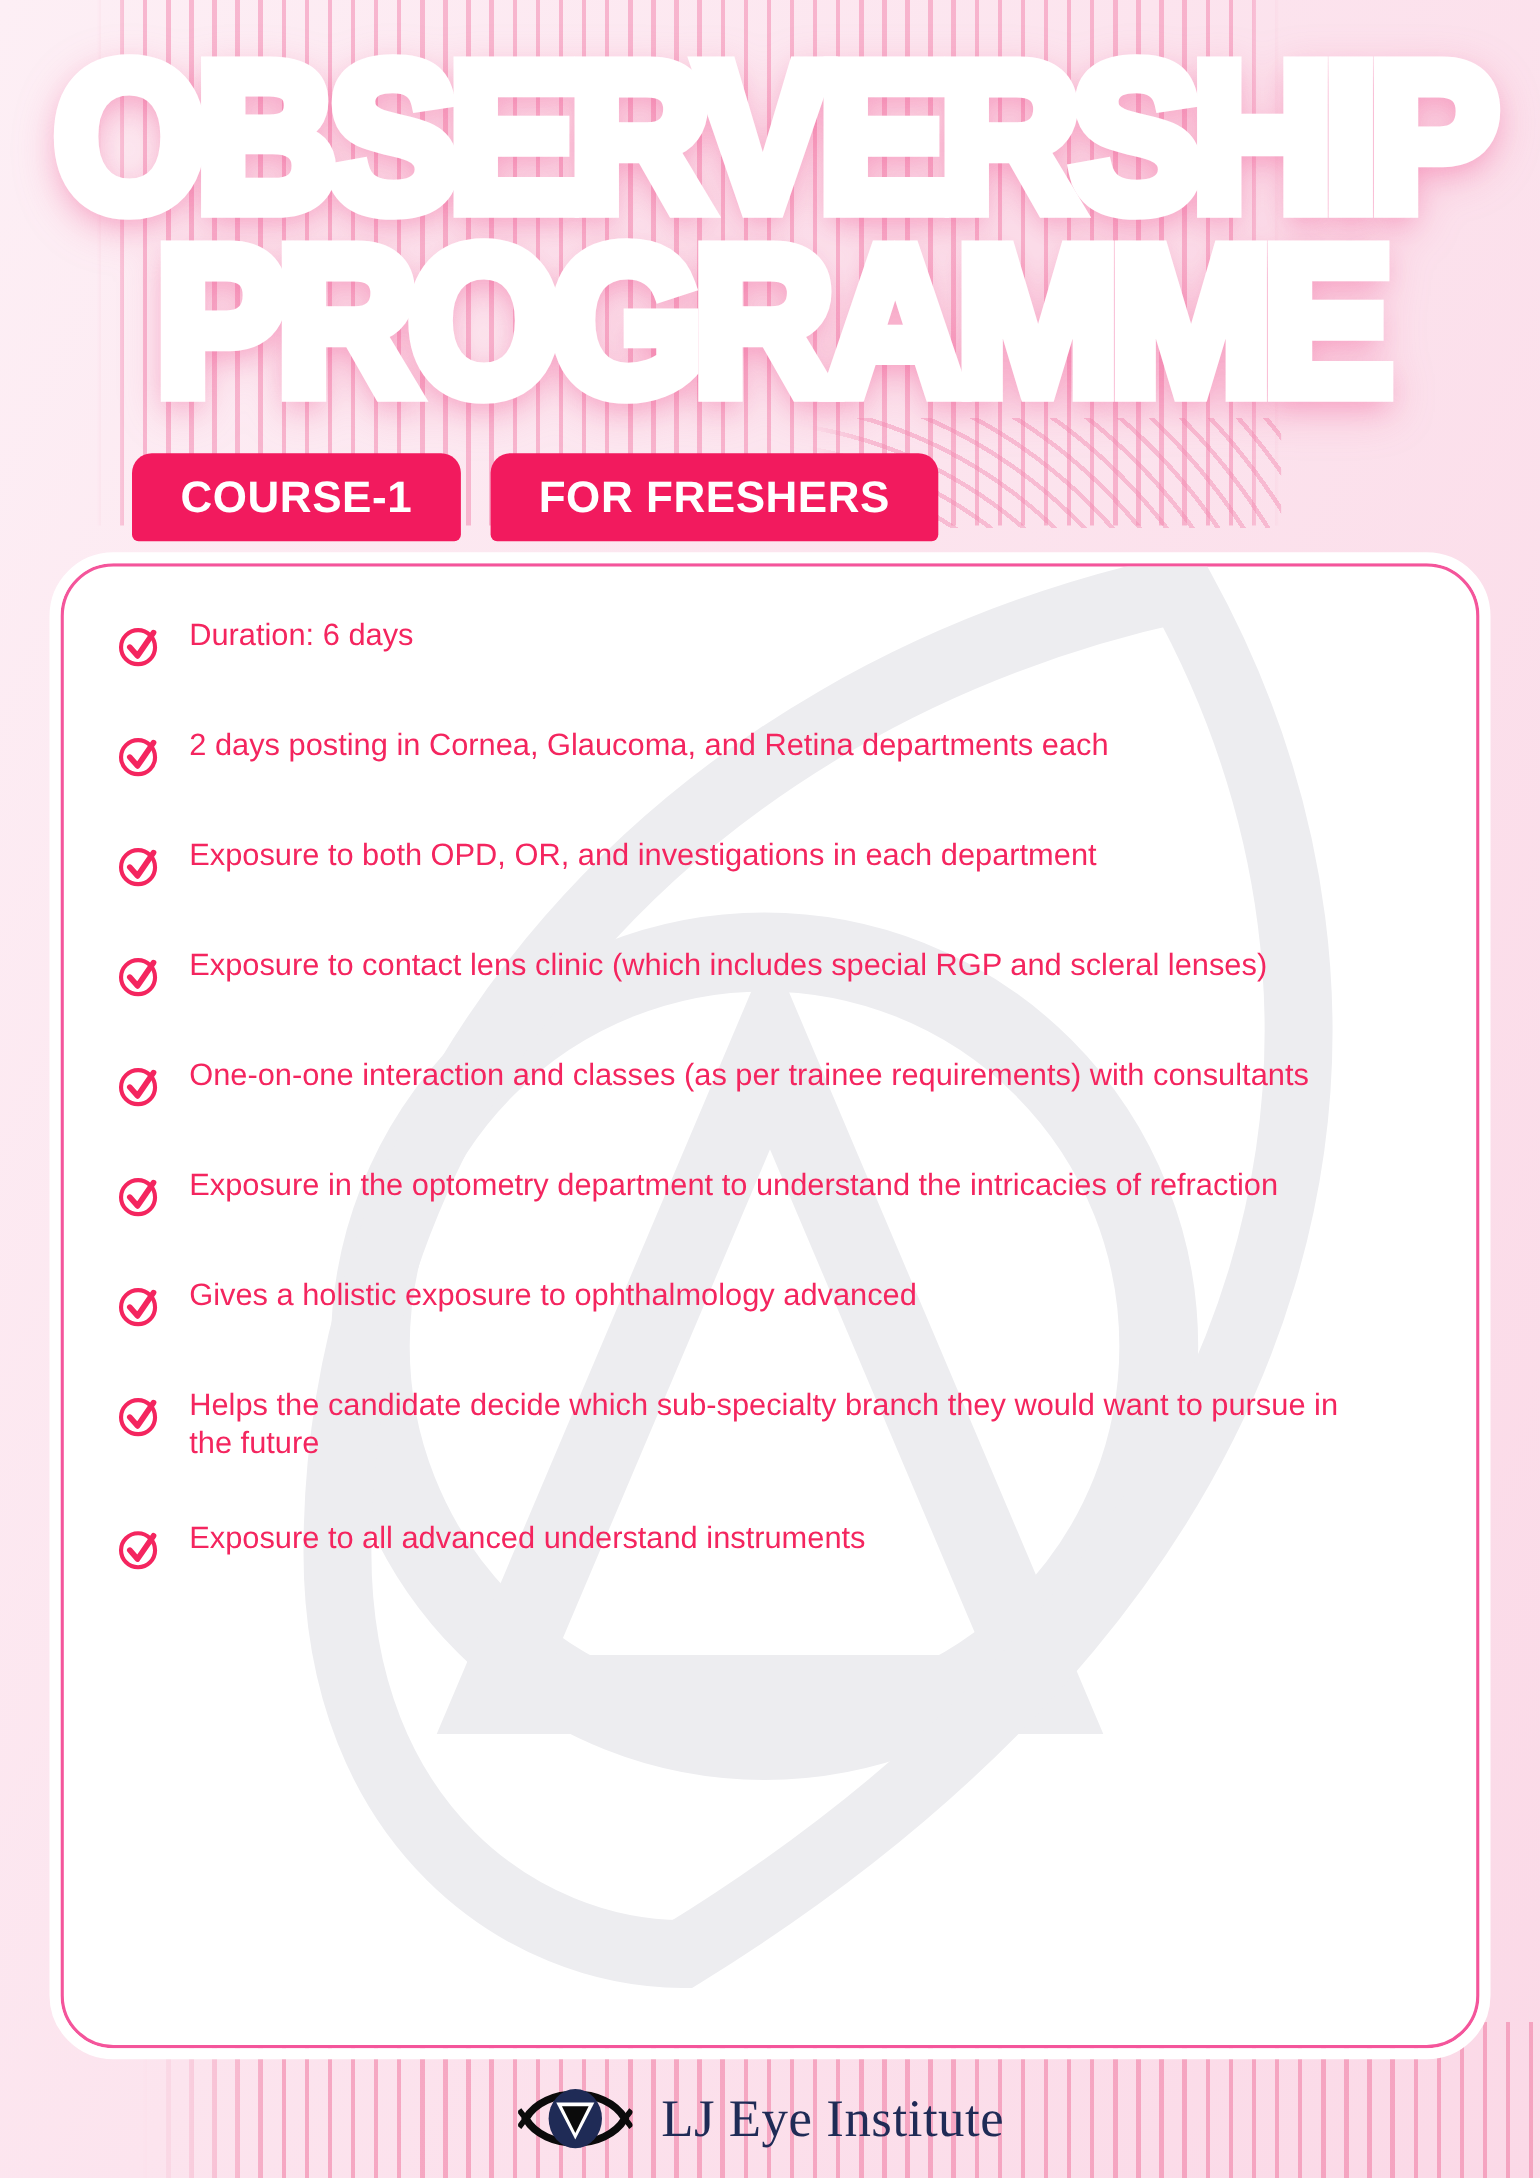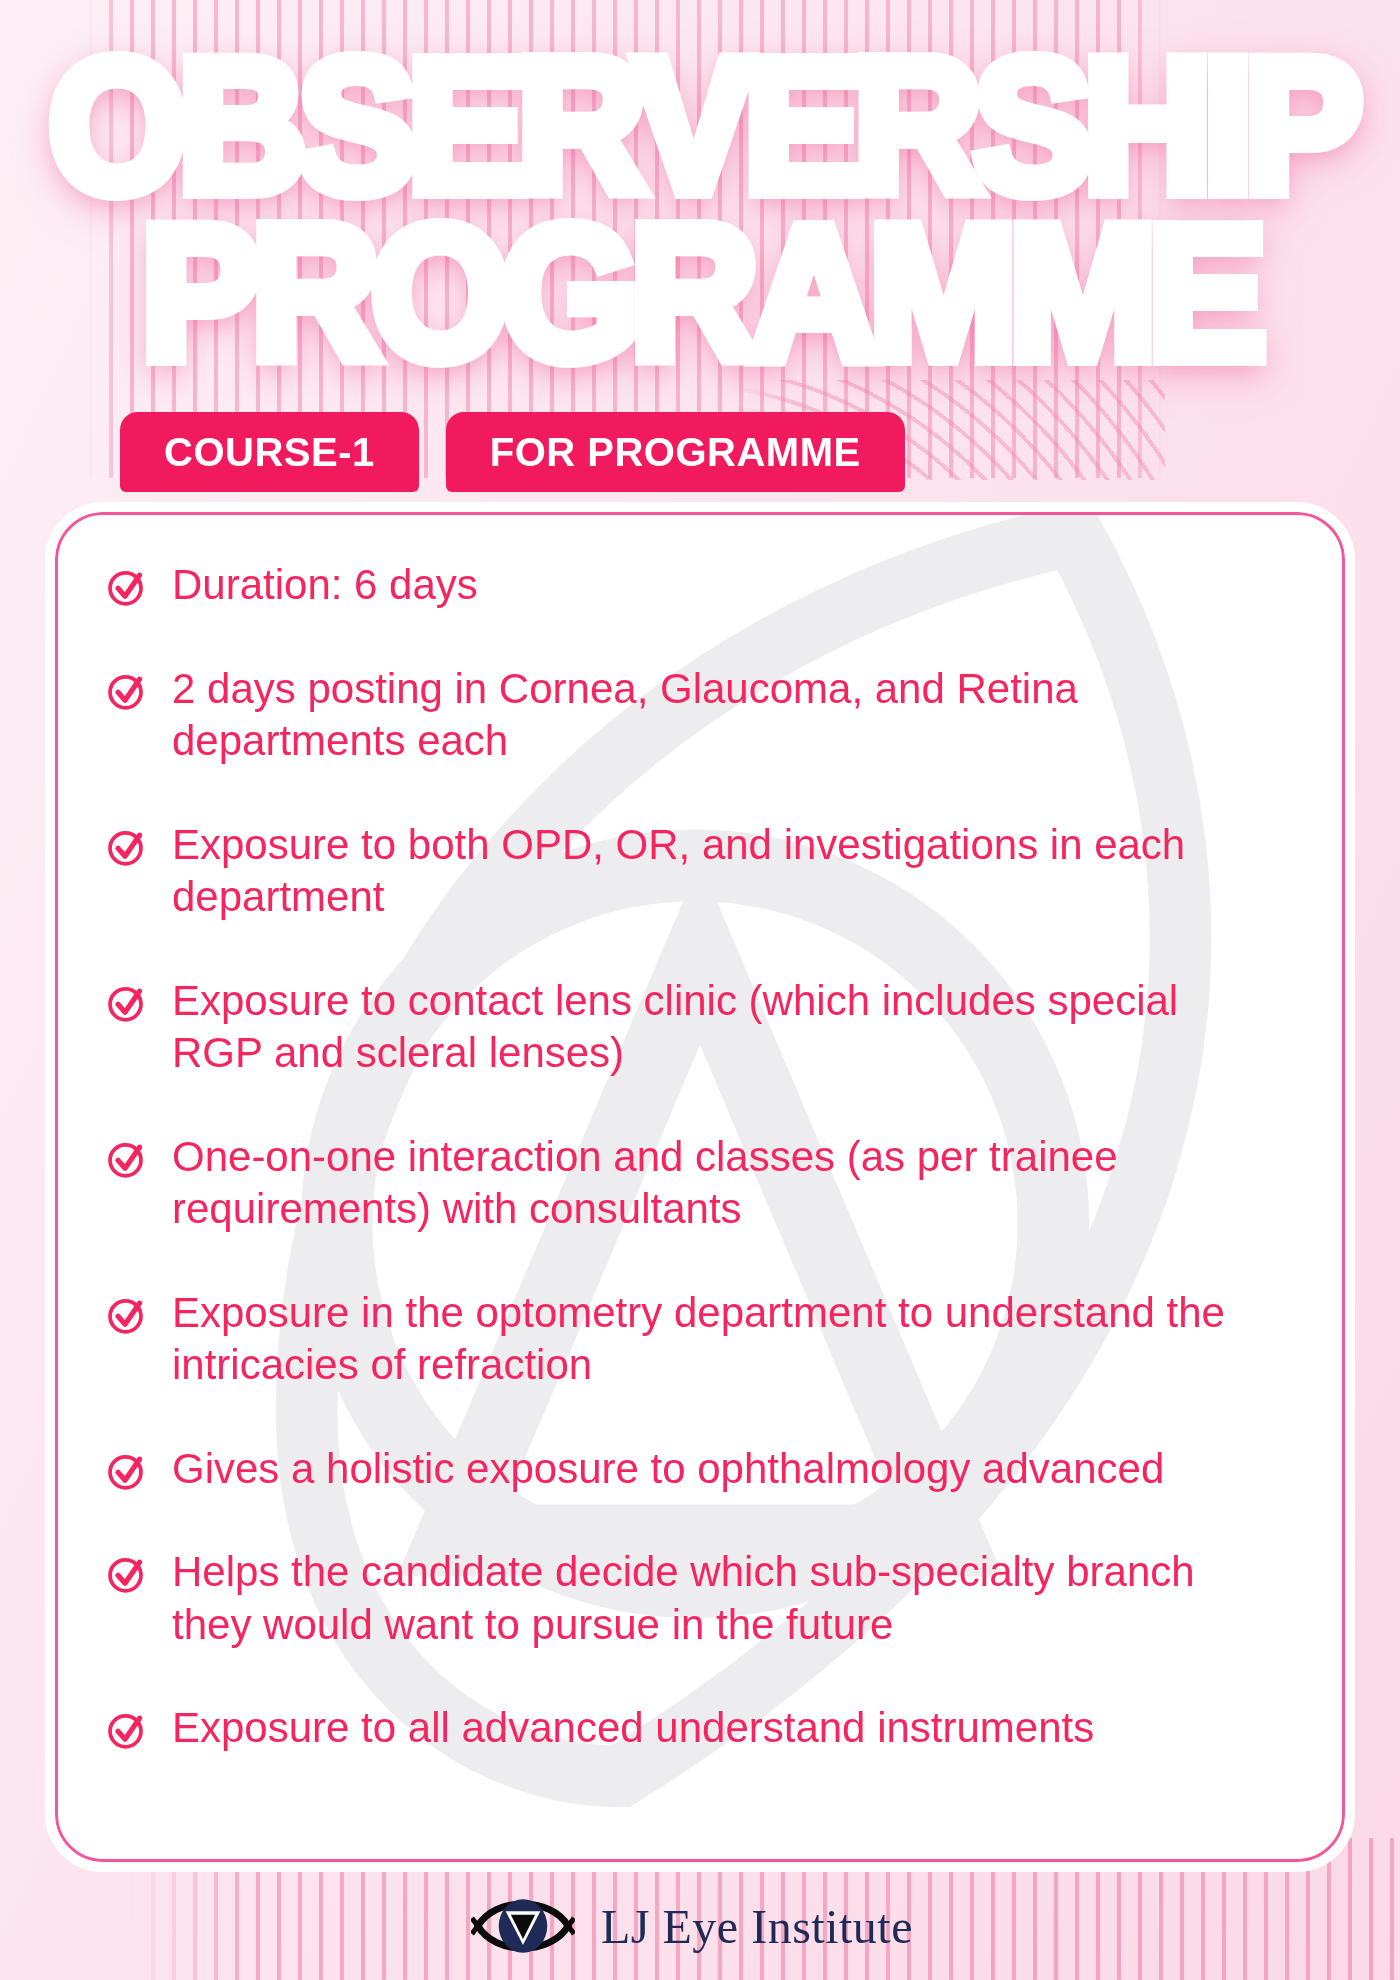--- a/index.html
+++ b/index.html
@@ -89,21 +89,21 @@
     list-style:none;margin:0;padding:44px 40px 0 45px;
   }
   .feature{
     display:flex;align-items:flex-start;gap:24px;
     margin-bottom:51px;
   }
   .feature:last-child{margin-bottom:0;}
   .check{flex:0 0 auto;width:45px;height:45px;margin-top:4px;}
   .feature-text{
     max-width:1070px;
-    font-size:42px;line-height:1.25;color:#f4255f;
+    font-size:28px;line-height:1.25;color:#f4255f;
   }
 
   
   .footer{
     position:absolute;left:0;right:16px;top:1880px;z-index:2;
     display:flex;align-items:center;justify-content:center;gap:26px;
   }
   .footer-logo{width:104px;height:92px;}
   .footer-name{
     font-family:"Liberation Serif", serif;
@@ -122,21 +122,21 @@
 
   <header class="hero">
     <h1>
       <span class="title-line" data-text="OBSERVERSHIP">OBSERVERSHIP</span>
       <span class="title-line" data-text="PROGRAMME">PROGRAMME</span>
     </h1>
   </header>
 
   <div class="badges">
     <span class="badge">COURSE-1</span>
-    <span class="badge">FOR PROGRAMME</span>
+    <span class="badge">FOR FRESHERS</span>
   </div>
 
   <section class="card">
 
     <svg class="watermark" viewBox="0 0 1290 1350" preserveAspectRatio="xMidYMid slice" aria-hidden="true">
       <g fill="none" stroke="#ededf0">
         <circle cx="640" cy="712" r="360" stroke-width="72"></circle>
         <path d="M645,440 L895,1030 L395,1030 Z" stroke-width="72"></path>
         <path d="M1020,20 C560,120 250,480 250,900 C250,1150 420,1267 565,1267 C1160,900 1230,400 1020,20 Z" stroke-width="62"></path>
       </g>

